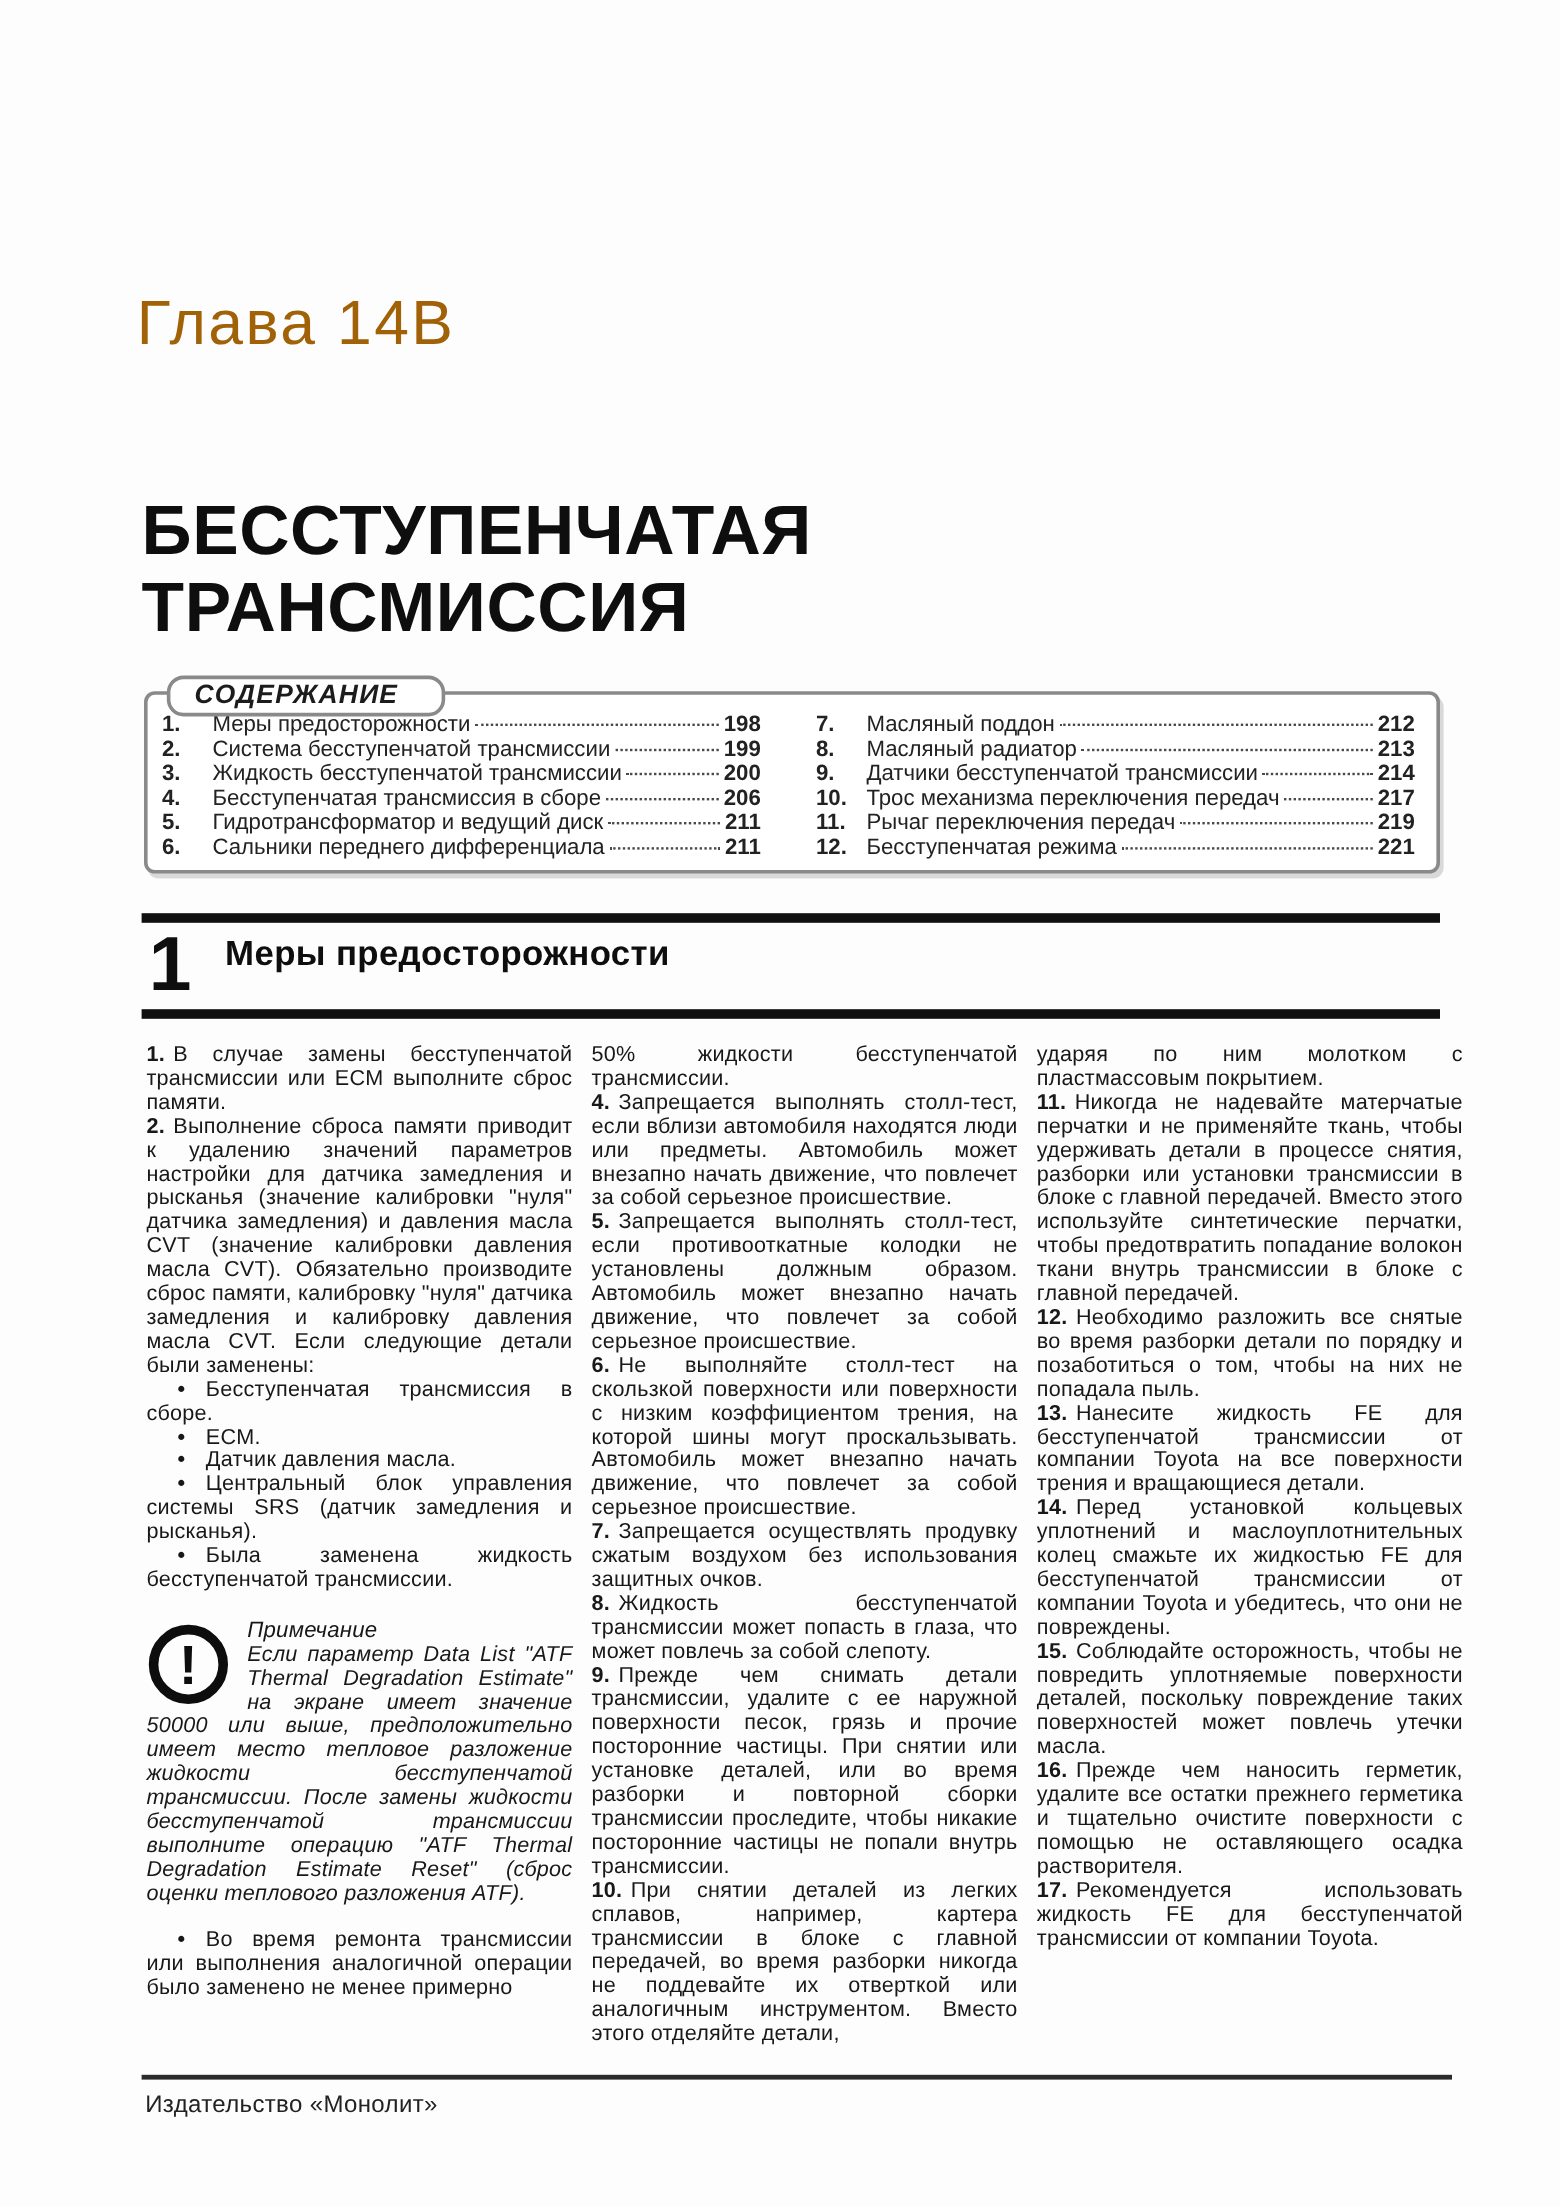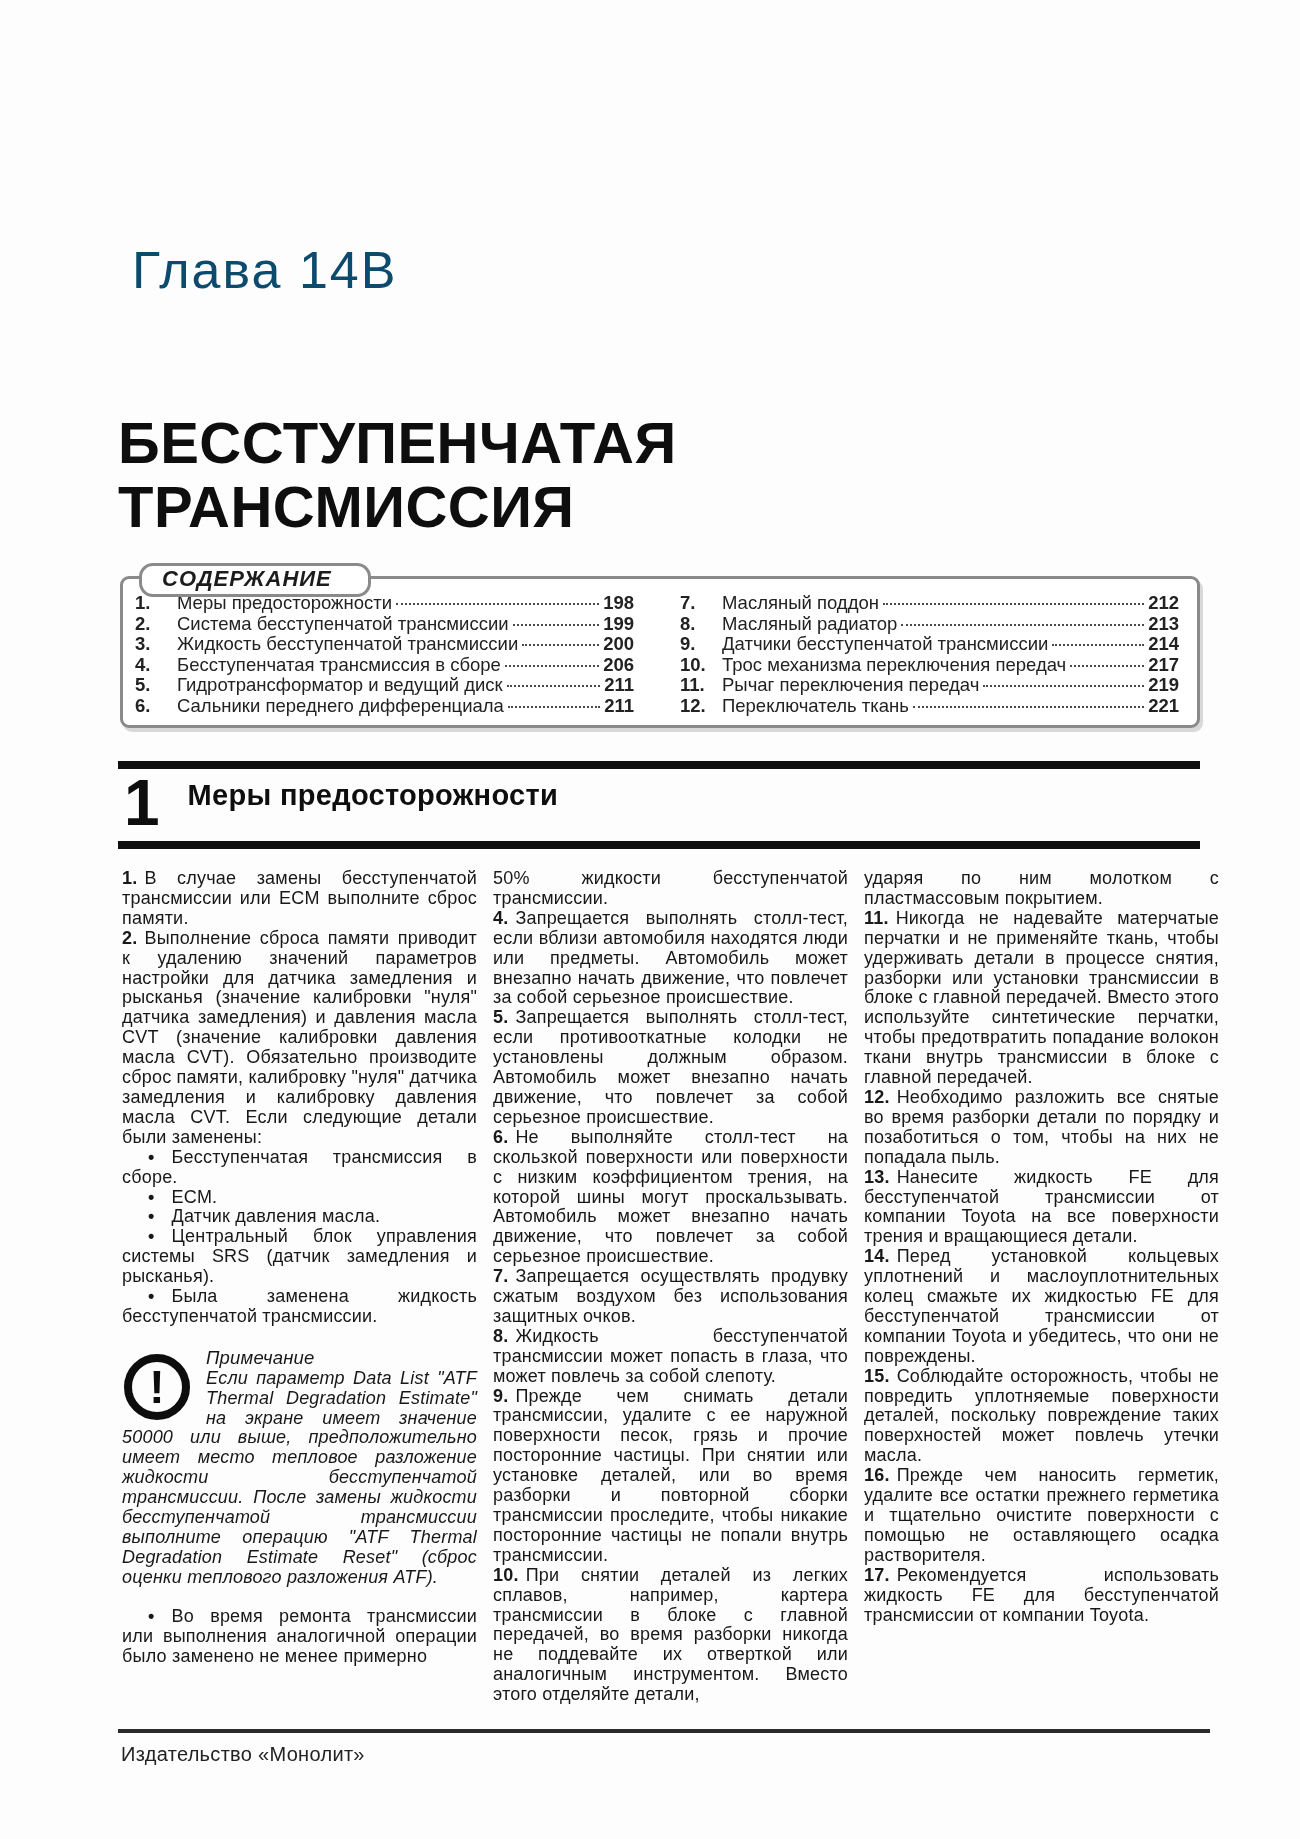--- a/index.html
+++ b/index.html
@@ -1,21 +1,21 @@
 <!DOCTYPE html>
 <html><head>
 <meta charset="utf-8">
 <style>
   html,body{margin:0;padding:0;background:#fff;}
   .page{position:relative;width:1300px;height:1839px;background:#fdfdfd;
         font-family:"Liberation Sans",sans-serif;color:#161616;overflow:hidden;}
 
   
-  .chapter{position:absolute;left:132px;top:240px;font-size:52px;font-weight:400;
-           color:#0c4a6e;letter-spacing:2px;}
+  .chapter{position:absolute;left:114px;top:240px;font-size:52px;font-weight:400;
+           color:#a16207;letter-spacing:2px;}
   .big-title{position:absolute;left:118px;top:372px;font-size:58px;font-weight:700;
              line-height:64px;letter-spacing:.5px;color:#0e0e0e;}
 
   
   .toc{position:absolute;left:120px;top:576px;width:1080px;box-sizing:border-box;
        border:3px solid #8a8a8a;border-radius:9px;background:#fff;
        box-shadow:3px 4px 0 #d9d9d9;padding:14px 18px 8px 12px;}
   .toc-tab{position:absolute;top:-16px;left:16px;background:#fff;border:3px solid #8a8a8a;
            border-radius:14px;padding:0 36px 2px 20px;font-size:22px;font-weight:700;
            font-style:italic;letter-spacing:1px;color:#1c1c1c;}
@@ -144,21 +144,21 @@
 
           <li class="toc-row">
             <span class="toc-num">11.</span>
             <span class="toc-label">Рычаг переключения передач</span>
             <span class="toc-leader"></span>
             <span class="toc-page">219</span>
           </li>
 
           <li class="toc-row">
             <span class="toc-num">12.</span>
-            <span class="toc-label">Переключатель ткань</span>
+            <span class="toc-label">Бесступенчатая режима</span>
             <span class="toc-leader"></span>
             <span class="toc-page">221</span>
           </li>
         </ul>
     </div>
   </div>
 
   <div class="rule rule-a"></div>
   <div class="section-head">
     <span class="section-num">1</span>

